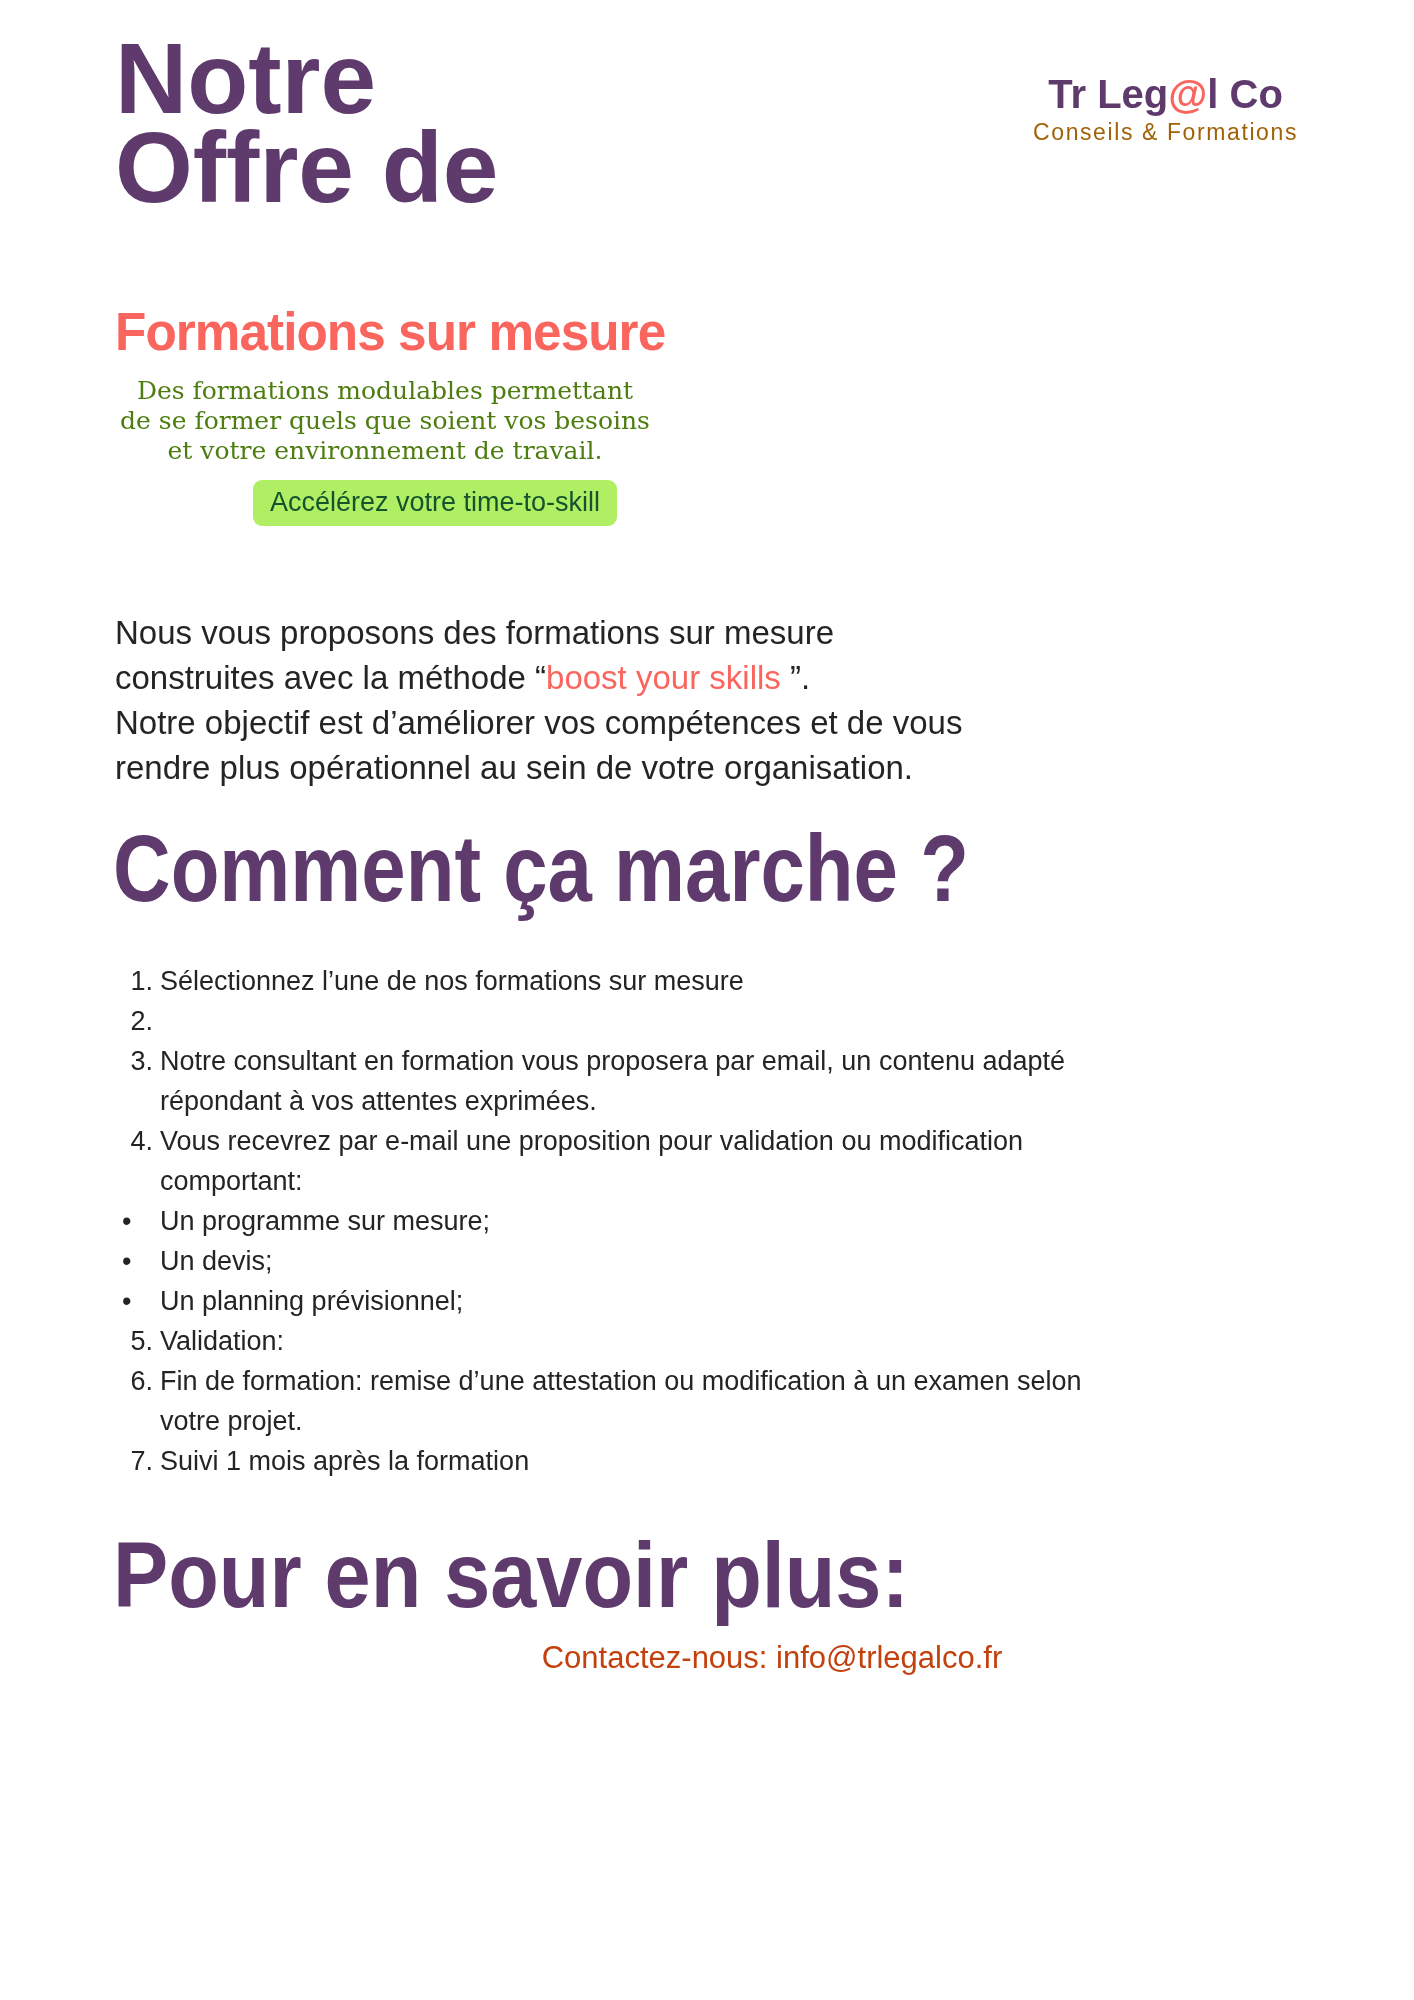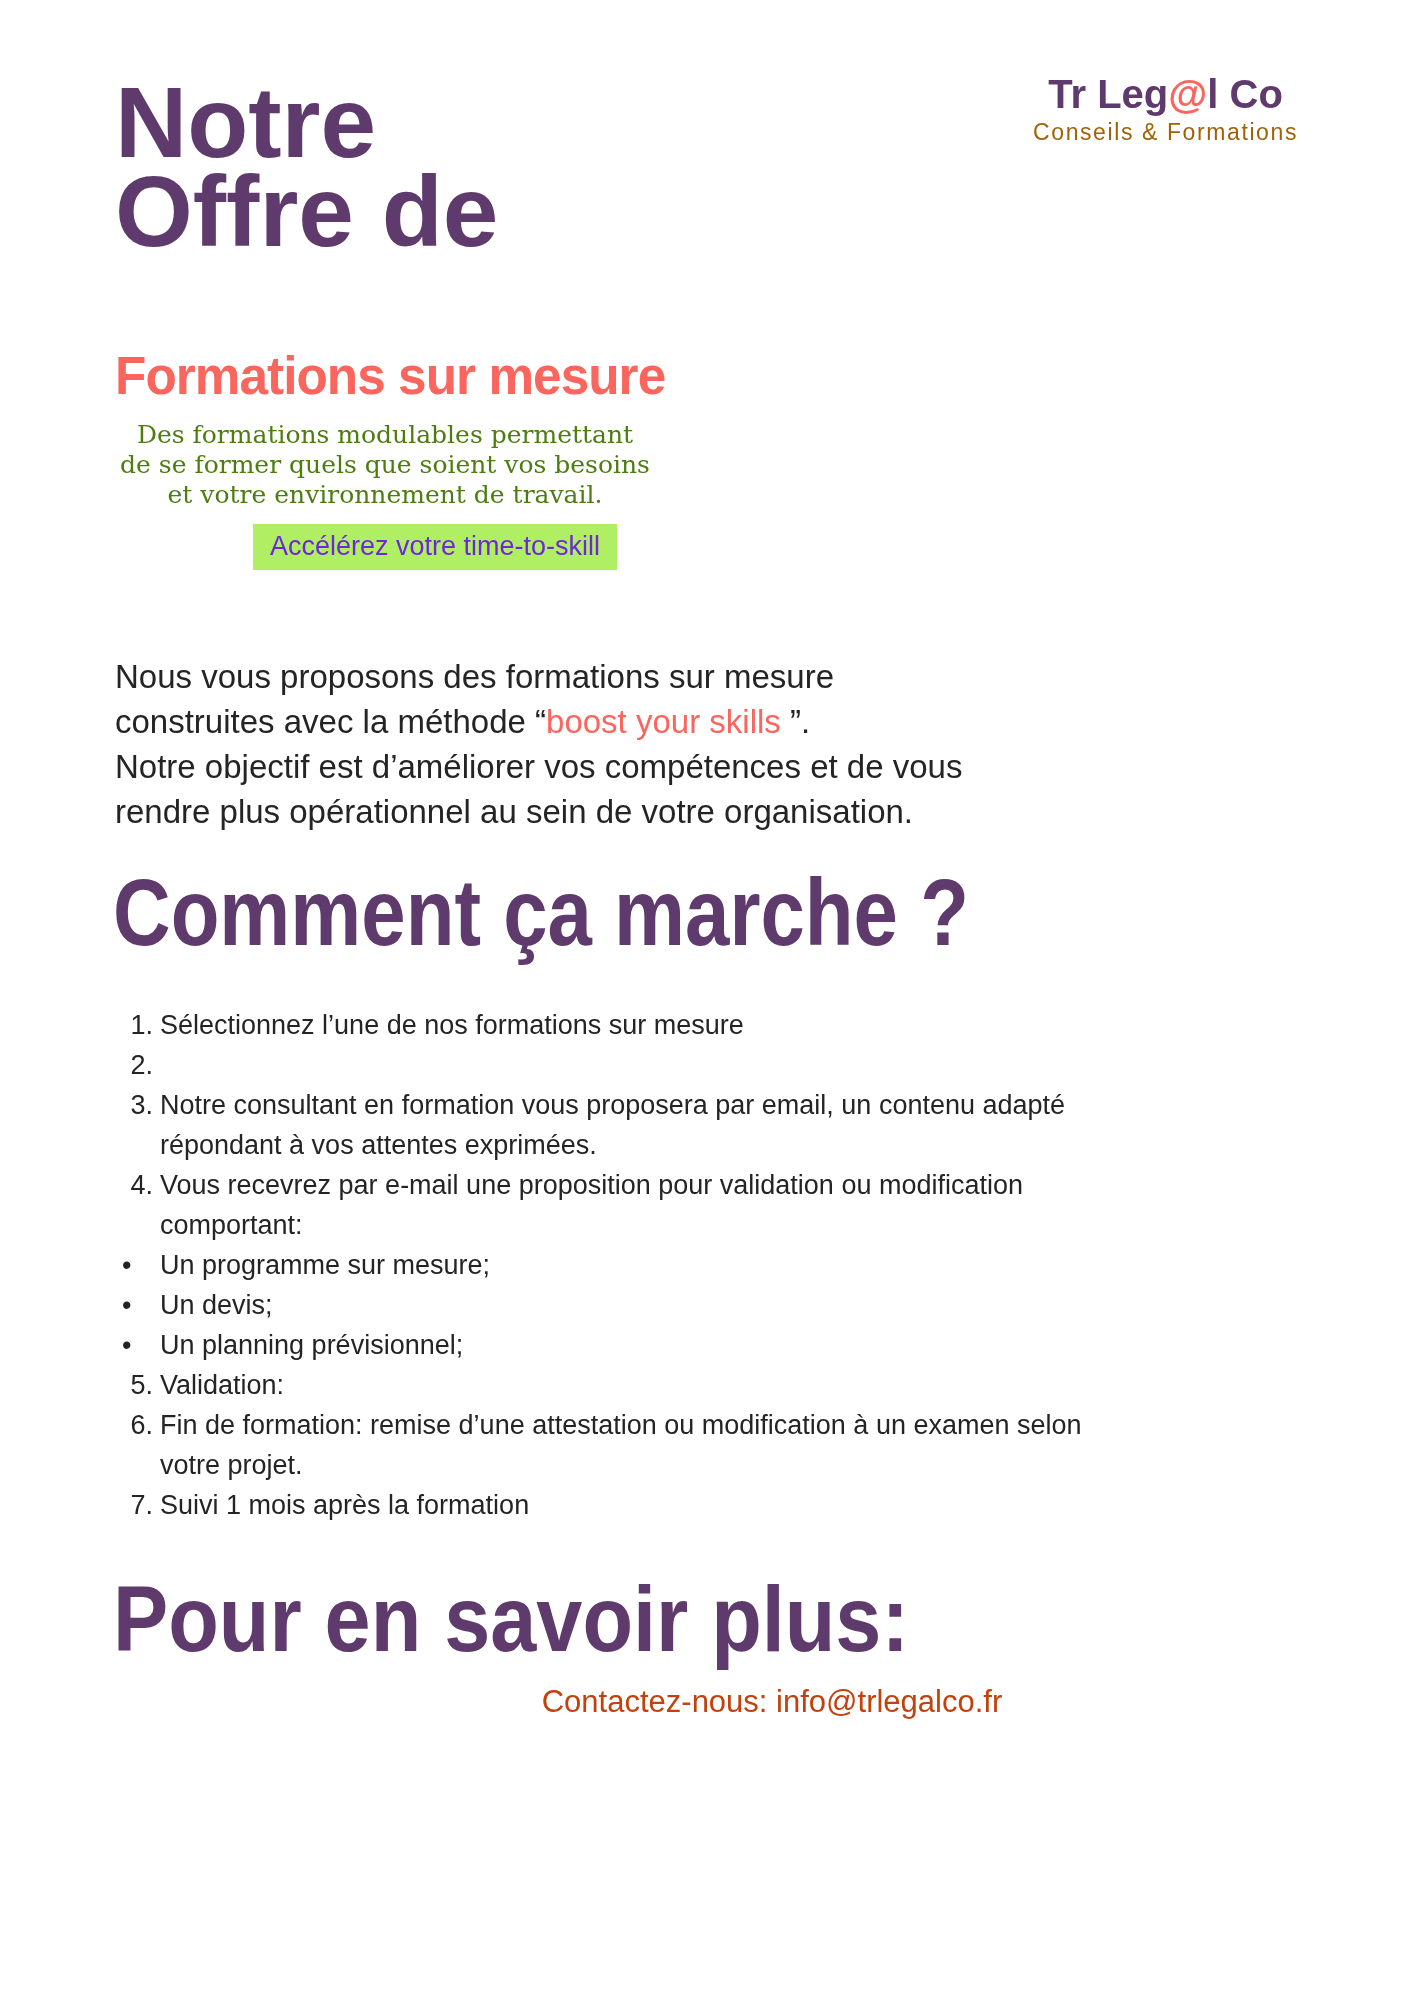--- a/index.html
+++ b/index.html
@@ -13,21 +13,21 @@
     color:#222;
     overflow:hidden;
   }
   
   .logo { position:absolute; top:72px; right:116px; text-align:center; }
   .logo-title { font-size:40px; font-weight:bold; color:var(--purple); line-height:1.1; }
   .logo-at { color:var(--coral); }
   .logo-sub { font-size:23px; letter-spacing:1.6px; color:#a16207; margin-top:3px; }
   
   .hero-title {
-    padding-top:78px; margin-left:115px;
+    padding-top:34px; margin-left:115px;
     font-size:100px; font-weight:bold; line-height:0.89;
     color:var(--purple);
   }
   .hero-title span { display:block; }
   .hero-subtitle {
     margin:88px 0 0 115px;
     font-size:54px; font-weight:bold; letter-spacing:-1px;
     color:var(--coral);
     transform:scaleX(.95); transform-origin:left;
     white-space:nowrap;
@@ -35,23 +35,23 @@
   .hero-desc {
     margin:14px 0 0 115px; width:540px;
     text-align:center;
     font-family:"DejaVu Serif", serif;
     font-size:25px; line-height:30px; color:#4d7c0f;
   }
   .hero-desc div { white-space:nowrap; }
   .badge-row { margin:14px 0 0 115px; }
   .badge {
     display:inline-block; margin-left:138px;
-    background:var(--green); color:#6d28d9;
+    background:var(--green); color:#14532d;
     font-size:27px; line-height:1;
-    padding:9px 17px 10px; border-radius:0;
+    padding:9px 17px 10px; border-radius:9px;
     white-space:nowrap;
   }
   
   .intro { margin:84px 0 12px 115px; font-size:33px; line-height:45px; color:#242424; }
   .intro-line { white-space:nowrap; }
   .intro .accent { color:var(--coral); }
   
   .big-heading {
     font-weight:bold; color:var(--purple); line-height:1.1; white-space:nowrap;
     transform-origin:left;

